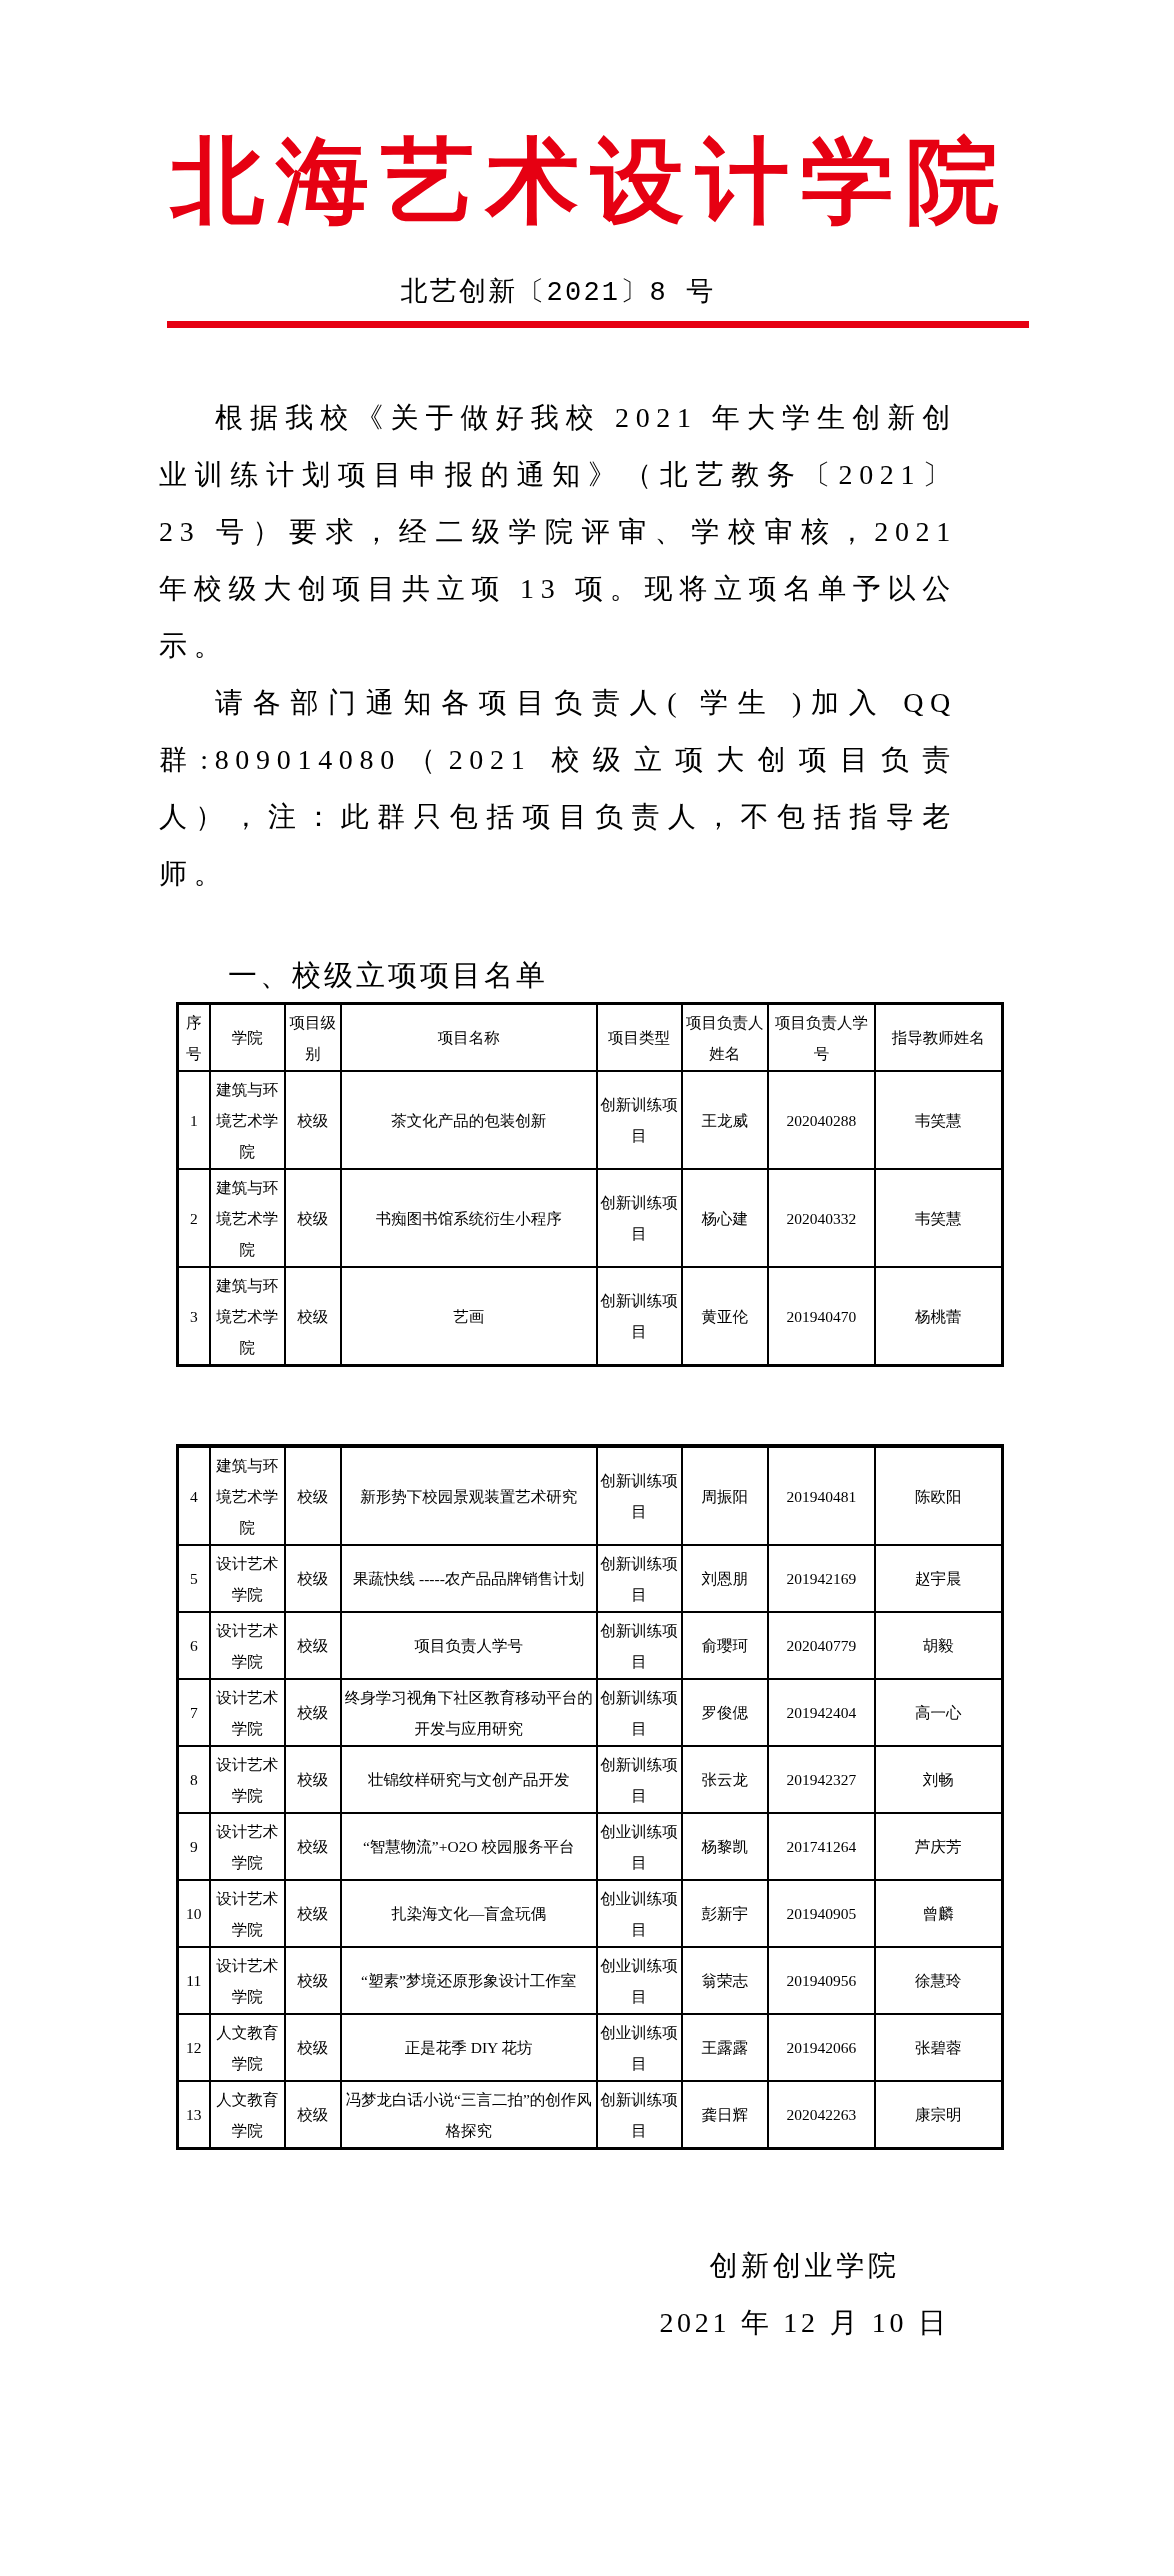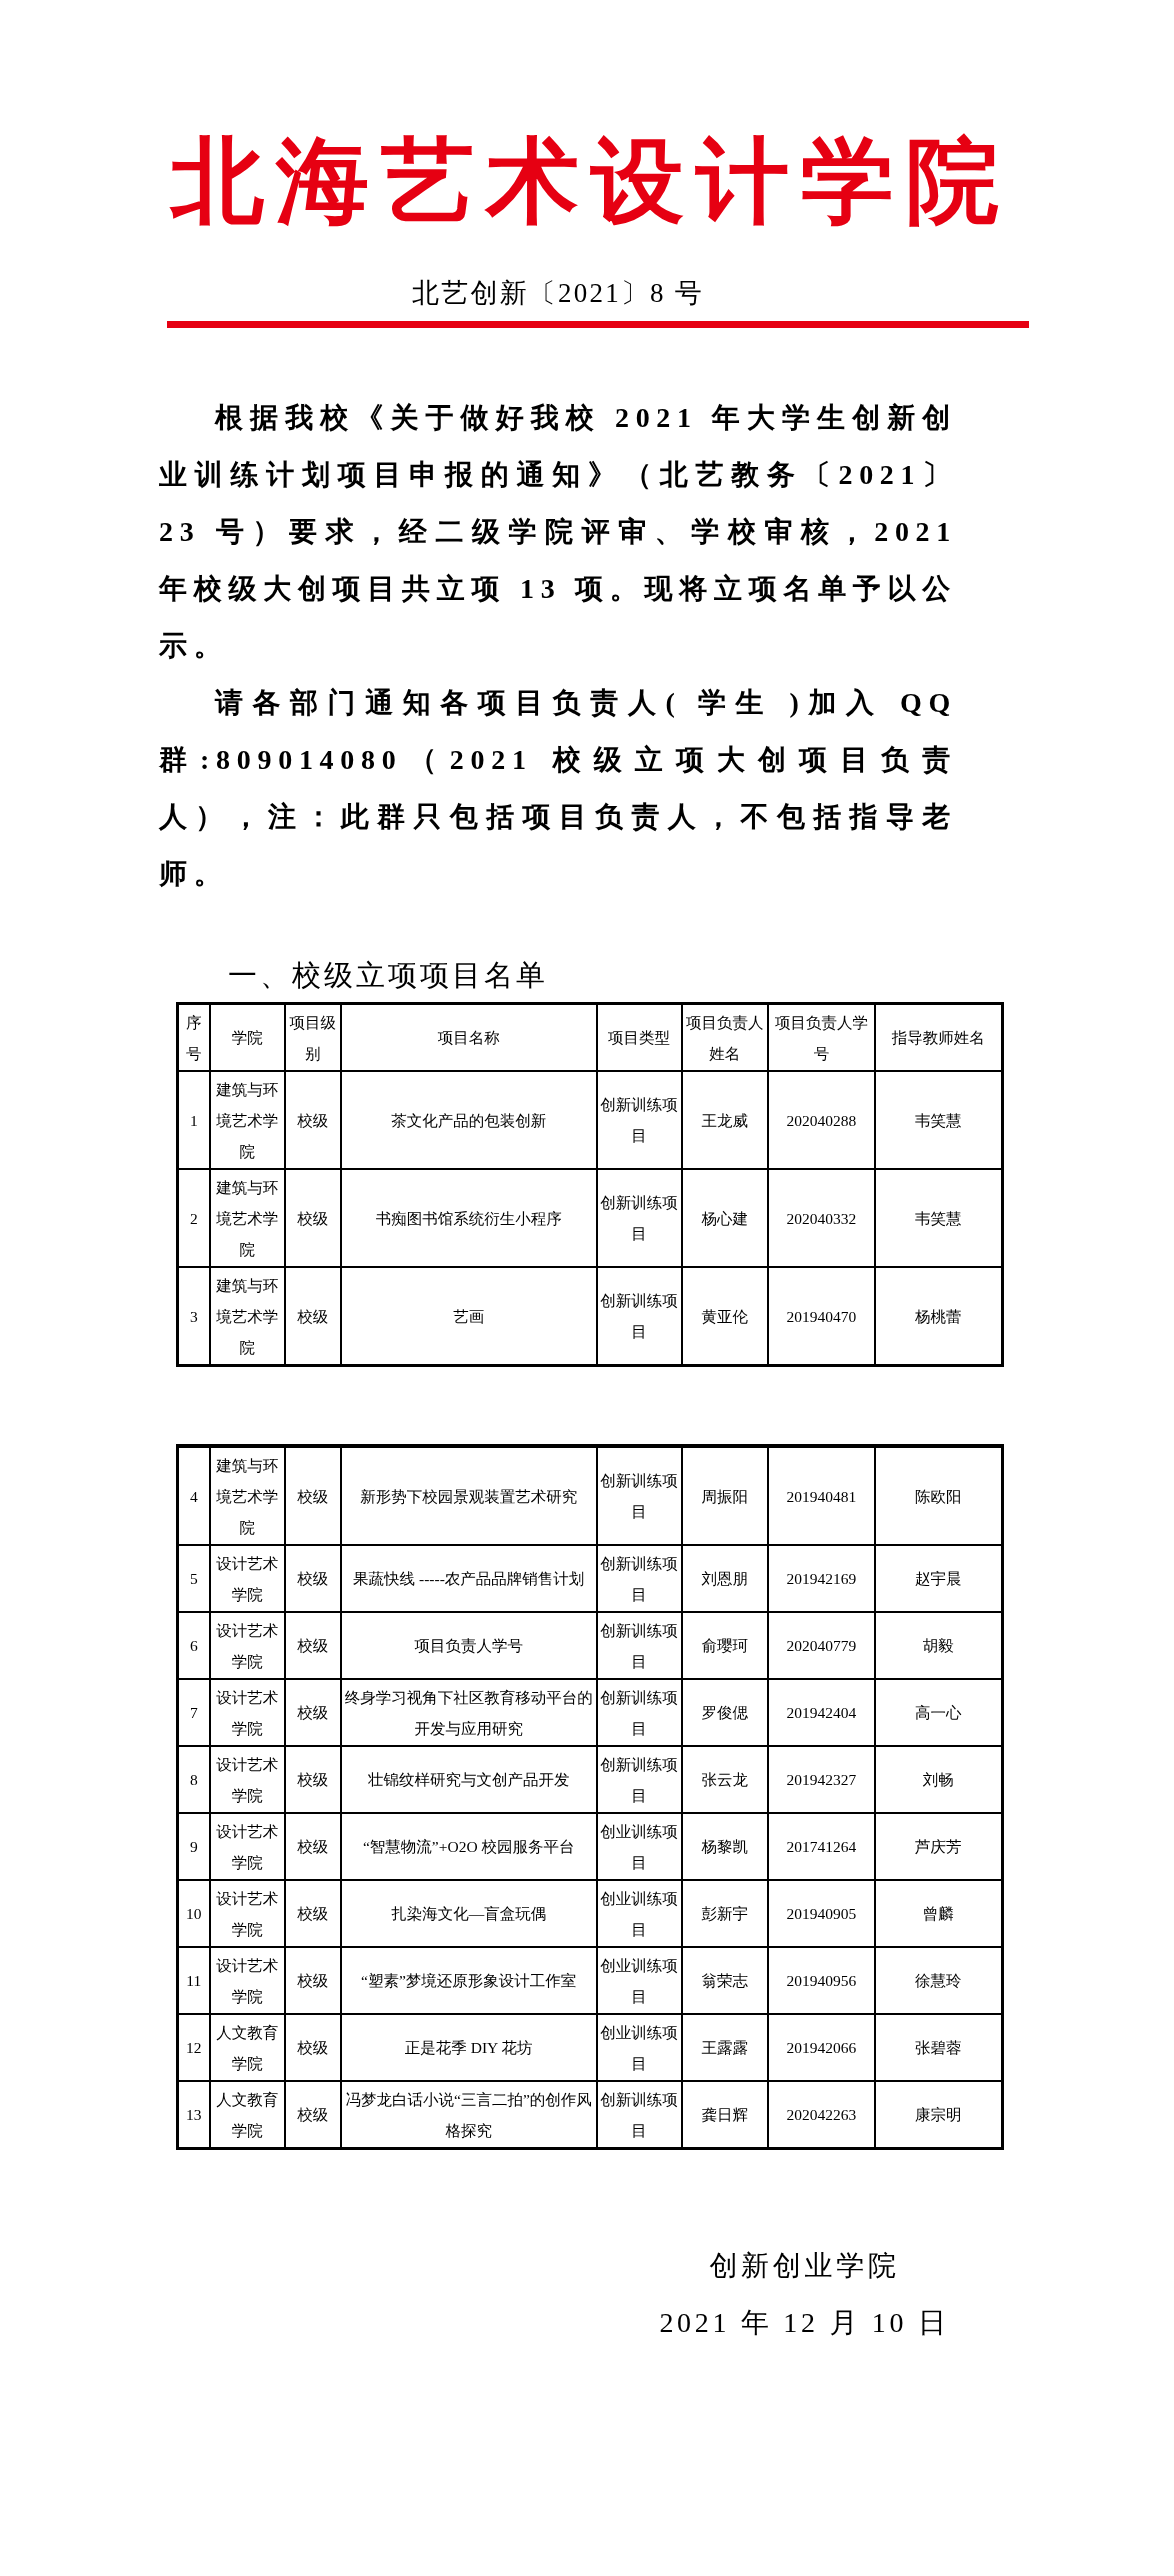--- a/index.html
+++ b/index.html
@@ -9,30 +9,30 @@
     box-sizing:border-box; padding:0 170px 0 159px; overflow:hidden;
     font-family:"Liberation Serif","DejaVu Serif",serif;
   }
   .masthead {
     margin-top:124px; text-align:center; color:var(--red);
     font-size:93px; font-weight:bold; letter-spacing:12px; padding-left:12px;
     line-height:1.25; white-space:nowrap;
   }
   .docnum {
     margin-top:37px; text-align:center; font-size:27px;
-    letter-spacing:2.2px; line-height:33px;
+    letter-spacing:2.2px; line-height:33px;font-family:Liberation Mono, monospace;
   }
   .red-line { margin-top:10.4px; margin-left:8.1px; width:862px; height:7.4px; background:var(--red); }
   .notice-title {
     margin:52px 0 0 0; text-align:center; font-size:39px; font-weight:bold;
     line-height:55px; letter-spacing:4.4px;
   }
   .body-text { margin-top:61px; font-size:28px; line-height:57px; letter-spacing:6.7px; text-align:justify; }
   .body-text p { margin:0; }
-  .indent { text-indent:2em;font-weight:bold; }
+  .indent { text-indent:2em; }
   .section-heading {
     margin:55px 0 0 0; padding-left:69px;
     font-family:"Liberation Sans","DejaVu Sans",sans-serif;
     font-size:29px; font-weight:normal; letter-spacing:3px; line-height:36px;
   }
   table.project-table {
     border-collapse:collapse; table-layout:fixed; width:828px;
     margin:9px 0 0 17px; border:3px solid #000;
   }
   table.project-table.t2 { margin-top:77px; border-top:4.4px solid #000; }

